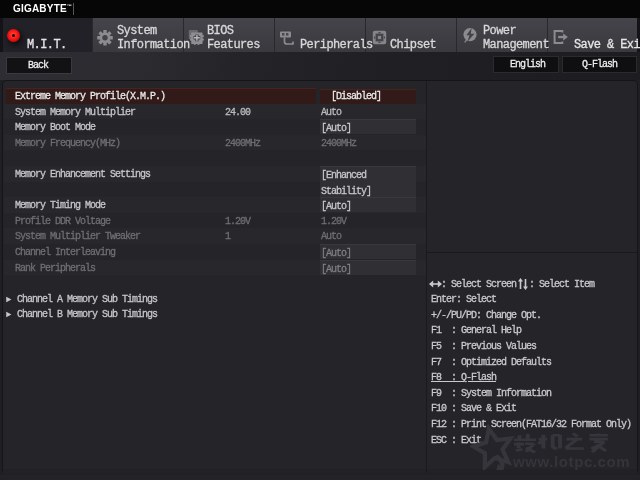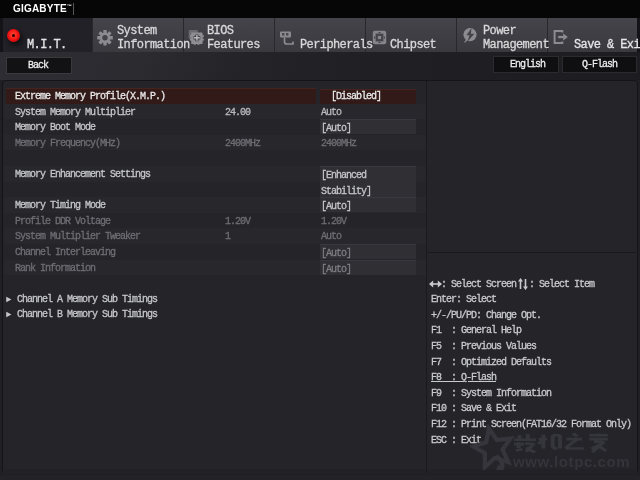--- a/index.html
+++ b/index.html
@@ -181,21 +181,21 @@
 </div>
 
 <div class="row" style="top:244px;">
   <span class="abs t dim" style="left:11px;">Channel Interleaving</span>
   <div class="fbox" style="top:0;">
       <span class="t" style="color:#7d7d82;">[Auto]</span>
     </div>
 </div>
 
 <div class="row stripe" style="top:259.6px;">
-  <span class="abs t dim" style="left:11px;">Rank Information</span>
+  <span class="abs t dim" style="left:11px;">Rank Peripherals</span>
   <div class="fbox" style="top:0;">
       <span class="t" style="color:#7d7d82;">[Auto]</span>
     </div>
 </div>
 
 <div class="row" style="top:290.8px;">
   <span class="abs" style="left:2px;font-size:9px;line-height:18px;color:#c5c6ca;">►</span>
   <span class="abs t lab" style="left:13px;">Channel A Memory Sub Timings</span>
 </div>
 <div class="row" style="top:306.4px;">

